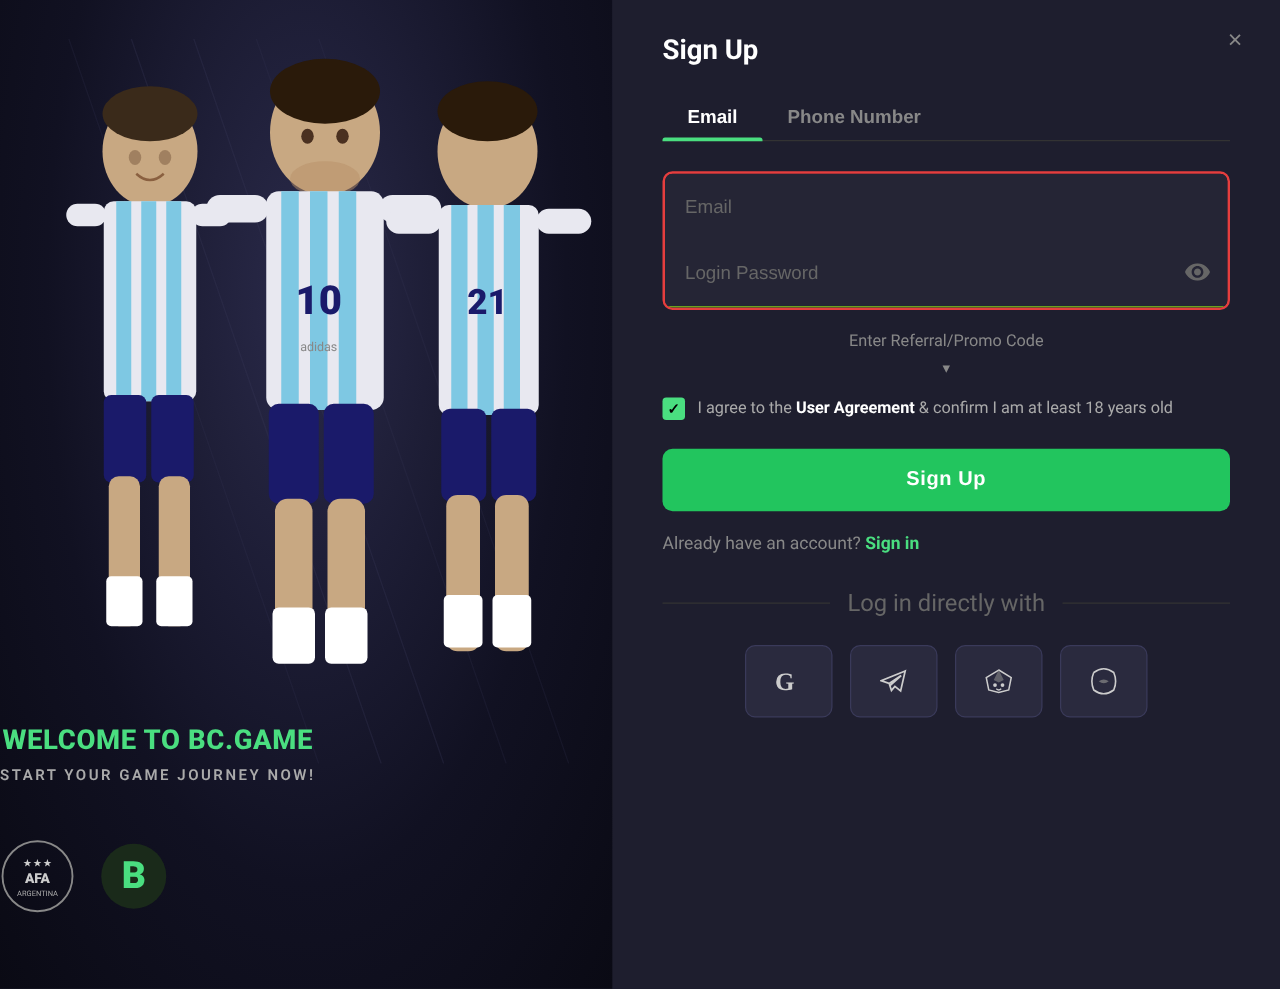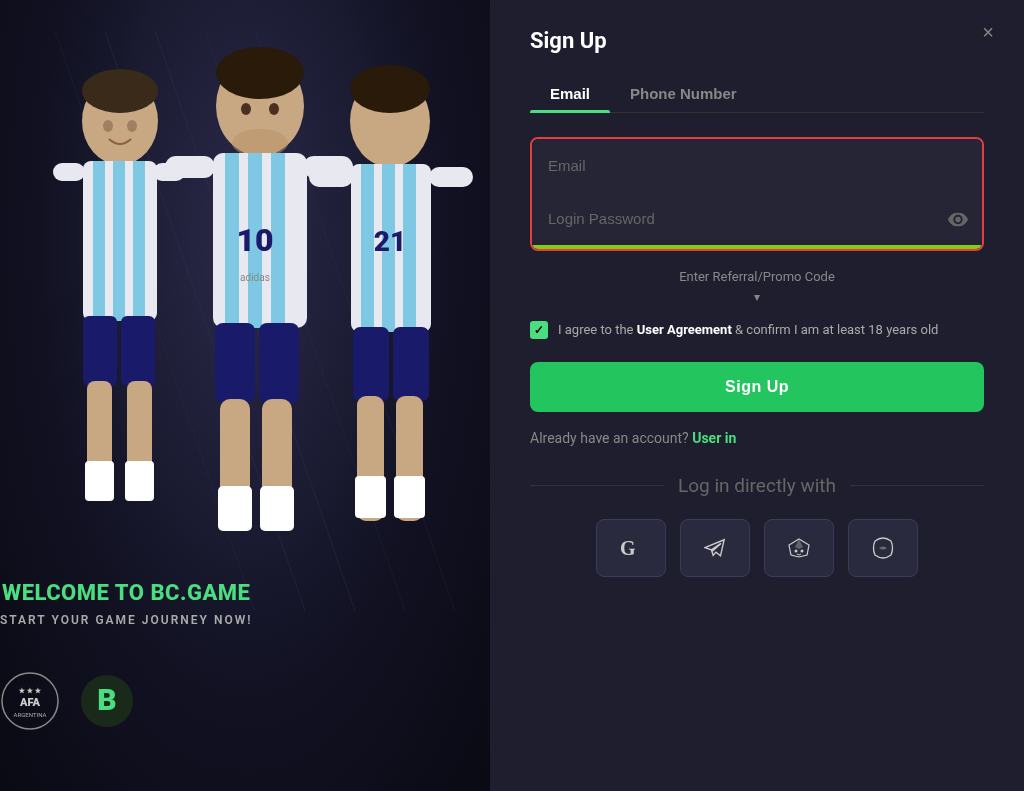--- a/index.html
+++ b/index.html
@@ -171,21 +171,21 @@
       border: 2px solid #e53e3e;
       border-radius: 8px;
       overflow: hidden;
       margin-bottom: 18px;
     }
 
     .input-field {
       width: 100%;
       background: #252535;
       border: none;
-      border-bottom: 4px solid #84cc16;
+      border-bottom: 1px solid #84cc16;
       padding: 18px 16px;
       color: #888;
       font-size: 15px;
       outline: none;
       display: block;
     }
 
     .input-field:last-child {
       border-bottom: none;
     }
@@ -515,21 +515,21 @@
       <div class="checkbox-custom"></div>
       <p class="agreement-text">
         <span>I agree to the </span><strong>User Agreement</strong><span> &amp; confirm I am at least 18 years old</span>
       </p>
     </div>
 
     
     <button class="signup-btn">Sign Up</button>
 
     
-    <div class="signin-row"><span>Already have an account?</span> <span class="signin-link">User in</span></div>
+    <div class="signin-row"><span>Already have an account?</span> <span class="signin-link">Sign in</span></div>
 
     
     <div class="divider">
       <div class="divider-line"></div>
       <span class="divider-text">Log in directly with</span>
       <div class="divider-line"></div>
     </div>
 
     
     <div class="social-buttons">

